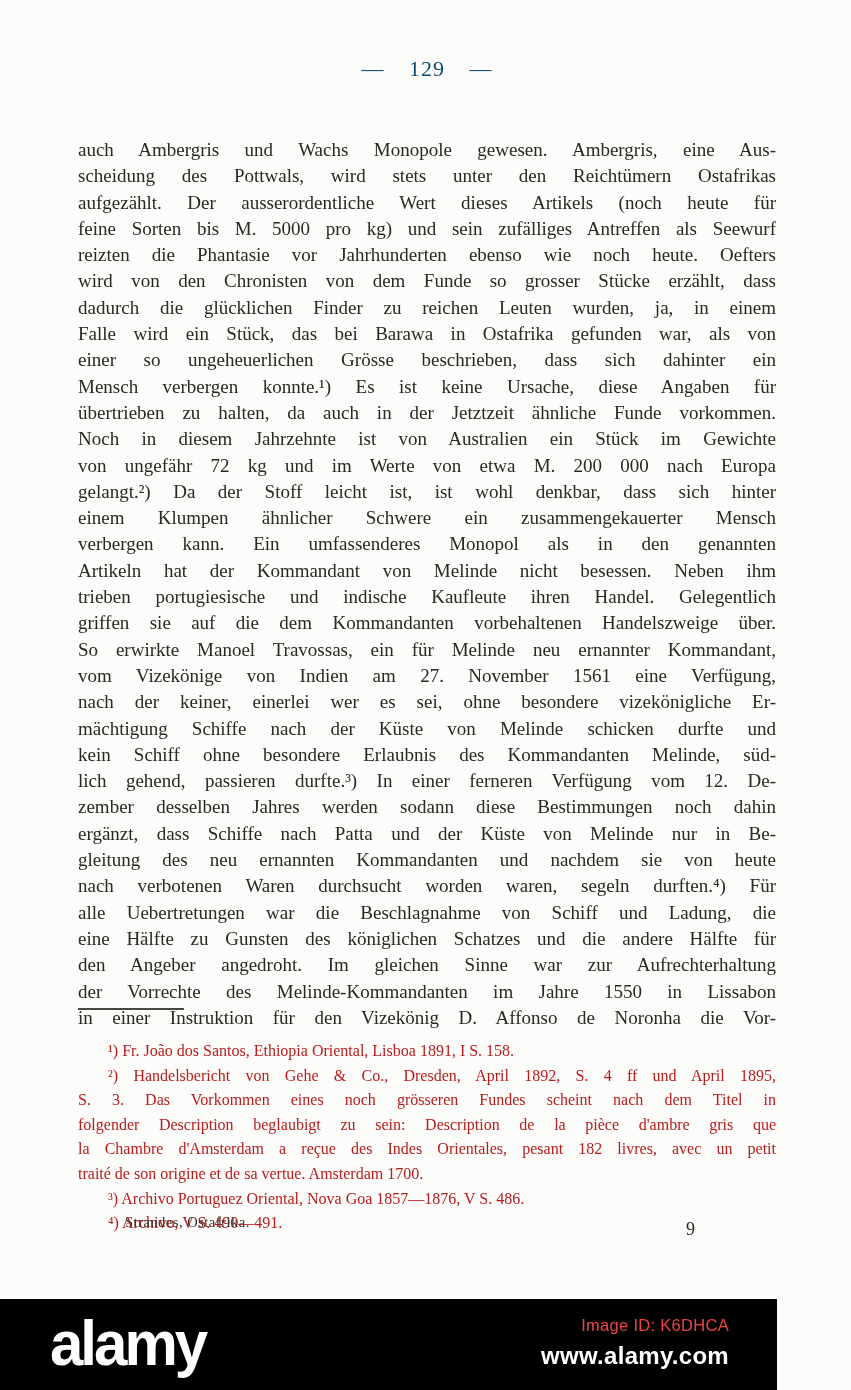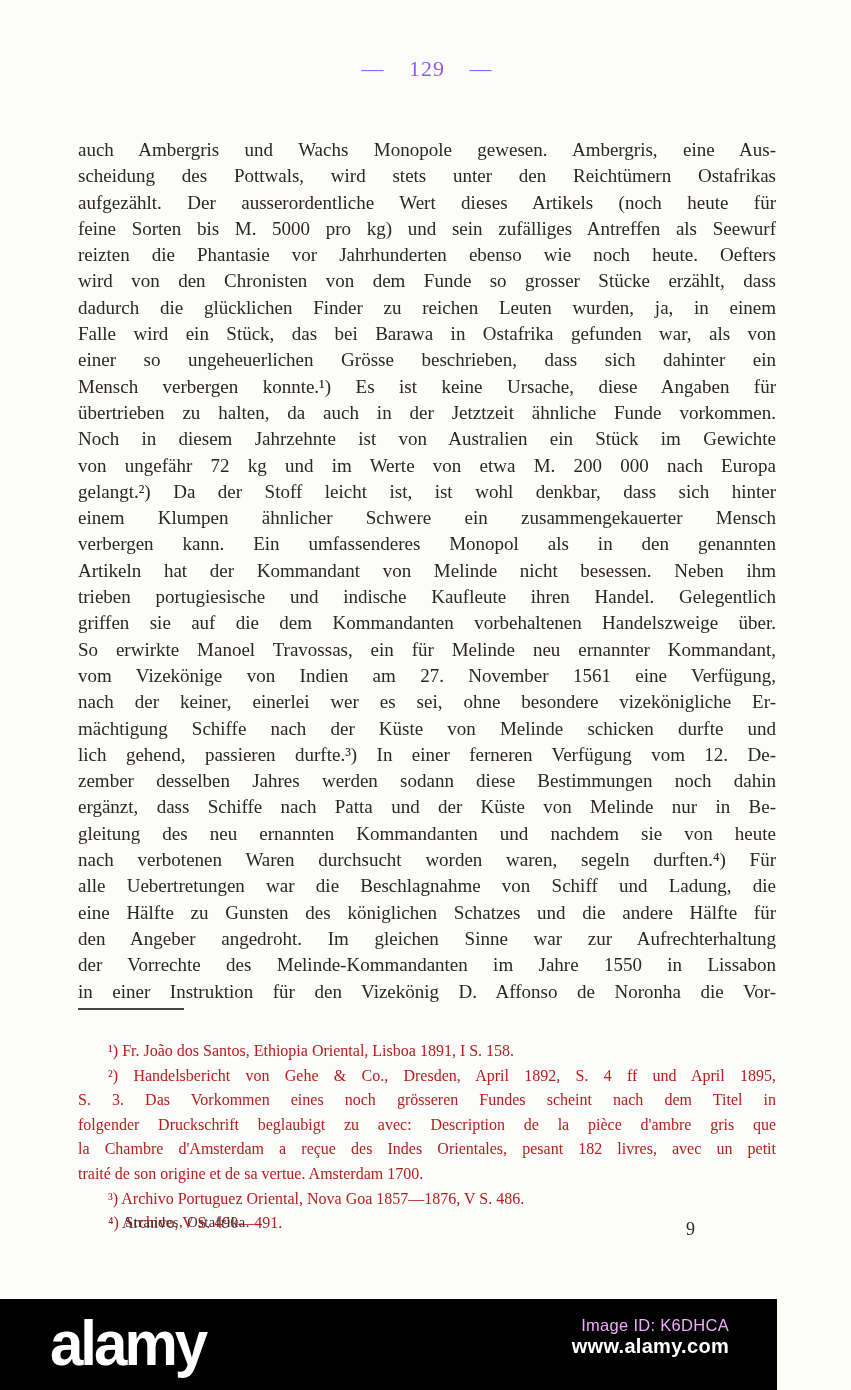--- a/index.html
+++ b/index.html
@@ -11,21 +11,21 @@
     font-family: "Liberation Serif", "DejaVu Serif", serif;
     color: #2b2723;
   }
   .page-header {
     position: absolute;
     left: 78px; top: 56px; width: 698px;
     text-align: center;
     font-size: 22px;
     word-spacing: 18px;
     letter-spacing: 1px;
-    color: #8b5cf6;
+    color: #0c4a6e;
   }
   .body-text {
     position: absolute;
     left: 78px; top: 101px; width: 698px;
     font-size: 19px;
     line-height: 26.3px;
     margin-top: 36px;
   }
   .bline {
     height: 26.3px;
@@ -82,25 +82,26 @@
   }
   .alamy-meta {
     position: absolute;
     right: 48px; top: 17px;
     text-align: right;
     font-family: "Liberation Sans", "DejaVu Sans", sans-serif;
     color: #ffffff;
   }
   .image-id {
     font-size: 16.5px;
-    color: #f0abfc;
+    color: #ef4444;
     letter-spacing: 0.3px;
   }
   .alamy-url {
-    font-size: 20px;
+    margin-top: 7px;
+    font-size: 24px;
     font-weight: 700;
     color: #ffffff;
     letter-spacing: 0.3px;
   }
 </style>
 </head>
 <body>
 
 <div class="screenshot">
 
@@ -123,39 +124,40 @@
     <div class="bline">gelangt.²) Da der Stoff leicht ist, ist wohl denkbar, dass sich hinter</div>
     <div class="bline">einem Klumpen ähnlicher Schwere ein zusammengekauerter Mensch</div>
     <div class="bline">verbergen kann. Ein umfassenderes Monopol als in den genannten</div>
     <div class="bline">Artikeln hat der Kommandant von Melinde nicht besessen. Neben ihm</div>
     <div class="bline">trieben portugiesische und indische Kaufleute ihren Handel. Gelegentlich</div>
     <div class="bline">griffen sie auf die dem Kommandanten vorbehaltenen Handelszweige über.</div>
     <div class="bline">So erwirkte Manoel Travossas, ein für Melinde neu ernannter Kommandant,</div>
     <div class="bline">vom Vizekönige von Indien am 27. November 1561 eine Verfügung,</div>
     <div class="bline">nach der keiner, einerlei wer es sei, ohne besondere vizekönigliche Er-</div>
     <div class="bline">mächtigung Schiffe nach der Küste von Melinde schicken durfte und</div>
+    <div class="bline">kein Schiff ohne besondere Erlaubnis des Kommandanten Melinde, süd-</div>
     <div class="bline">lich gehend, passieren durfte.³) In einer ferneren Verfügung vom 12. De-</div>
     <div class="bline">zember desselben Jahres werden sodann diese Bestimmungen noch dahin</div>
     <div class="bline">ergänzt, dass Schiffe nach Patta und der Küste von Melinde nur in Be-</div>
     <div class="bline">gleitung des neu ernannten Kommandanten und nachdem sie von heute</div>
     <div class="bline">nach verbotenen Waren durchsucht worden waren, segeln durften.⁴) Für</div>
     <div class="bline">alle Uebertretungen war die Beschlagnahme von Schiff und Ladung, die</div>
     <div class="bline">eine Hälfte zu Gunsten des königlichen Schatzes und die andere Hälfte für</div>
     <div class="bline">den Angeber angedroht. Im gleichen Sinne war zur Aufrechterhaltung</div>
     <div class="bline">der Vorrechte des Melinde-Kommandanten im Jahre 1550 in Lissabon</div>
     <div class="bline">in einer Instruktion für den Vizekönig D. Affonso de Noronha die Vor-</div>
   </div>
 
   <div class="fn-rule"></div>
 
   <div class="footnotes">
     <div class="fline indent">¹) Fr. João dos Santos, Ethiopia Oriental, Lisboa 1891, I S. 158.</div>
     <div class="fline indent just">²) Handelsbericht von Gehe &amp; Co., Dresden, April 1892, S. 4 ff und April 1895,</div>
     <div class="fline just">S. 3. Das Vorkommen eines noch grösseren Fundes scheint nach dem Titel in</div>
-    <div class="fline just">folgender Druckschrift beglaubigt zu avec: Description de la pièce d'ambre gris que</div>
+    <div class="fline just">folgender Description beglaubigt zu sein: Description de la pièce d'ambre gris que</div>
     <div class="fline just">la Chambre d'Amsterdam a reçue des Indes Orientales, pesant 182 livres, avec un petit</div>
     <div class="fline">traité de son origine et de sa vertue. Amsterdam 1700.</div>
     <div class="fline indent">³) Archivo Portuguez Oriental, Nova Goa 1857—1876, V S. 486.</div>
     <div class="fline indent">⁴) Archivo, V S. 490—491.</div>
   </div>
 
   <div class="sig-left">Strandes, Ostafrika.</div>
   <div class="sig-right">9</div>
 
   <div class="alamy-bar">

